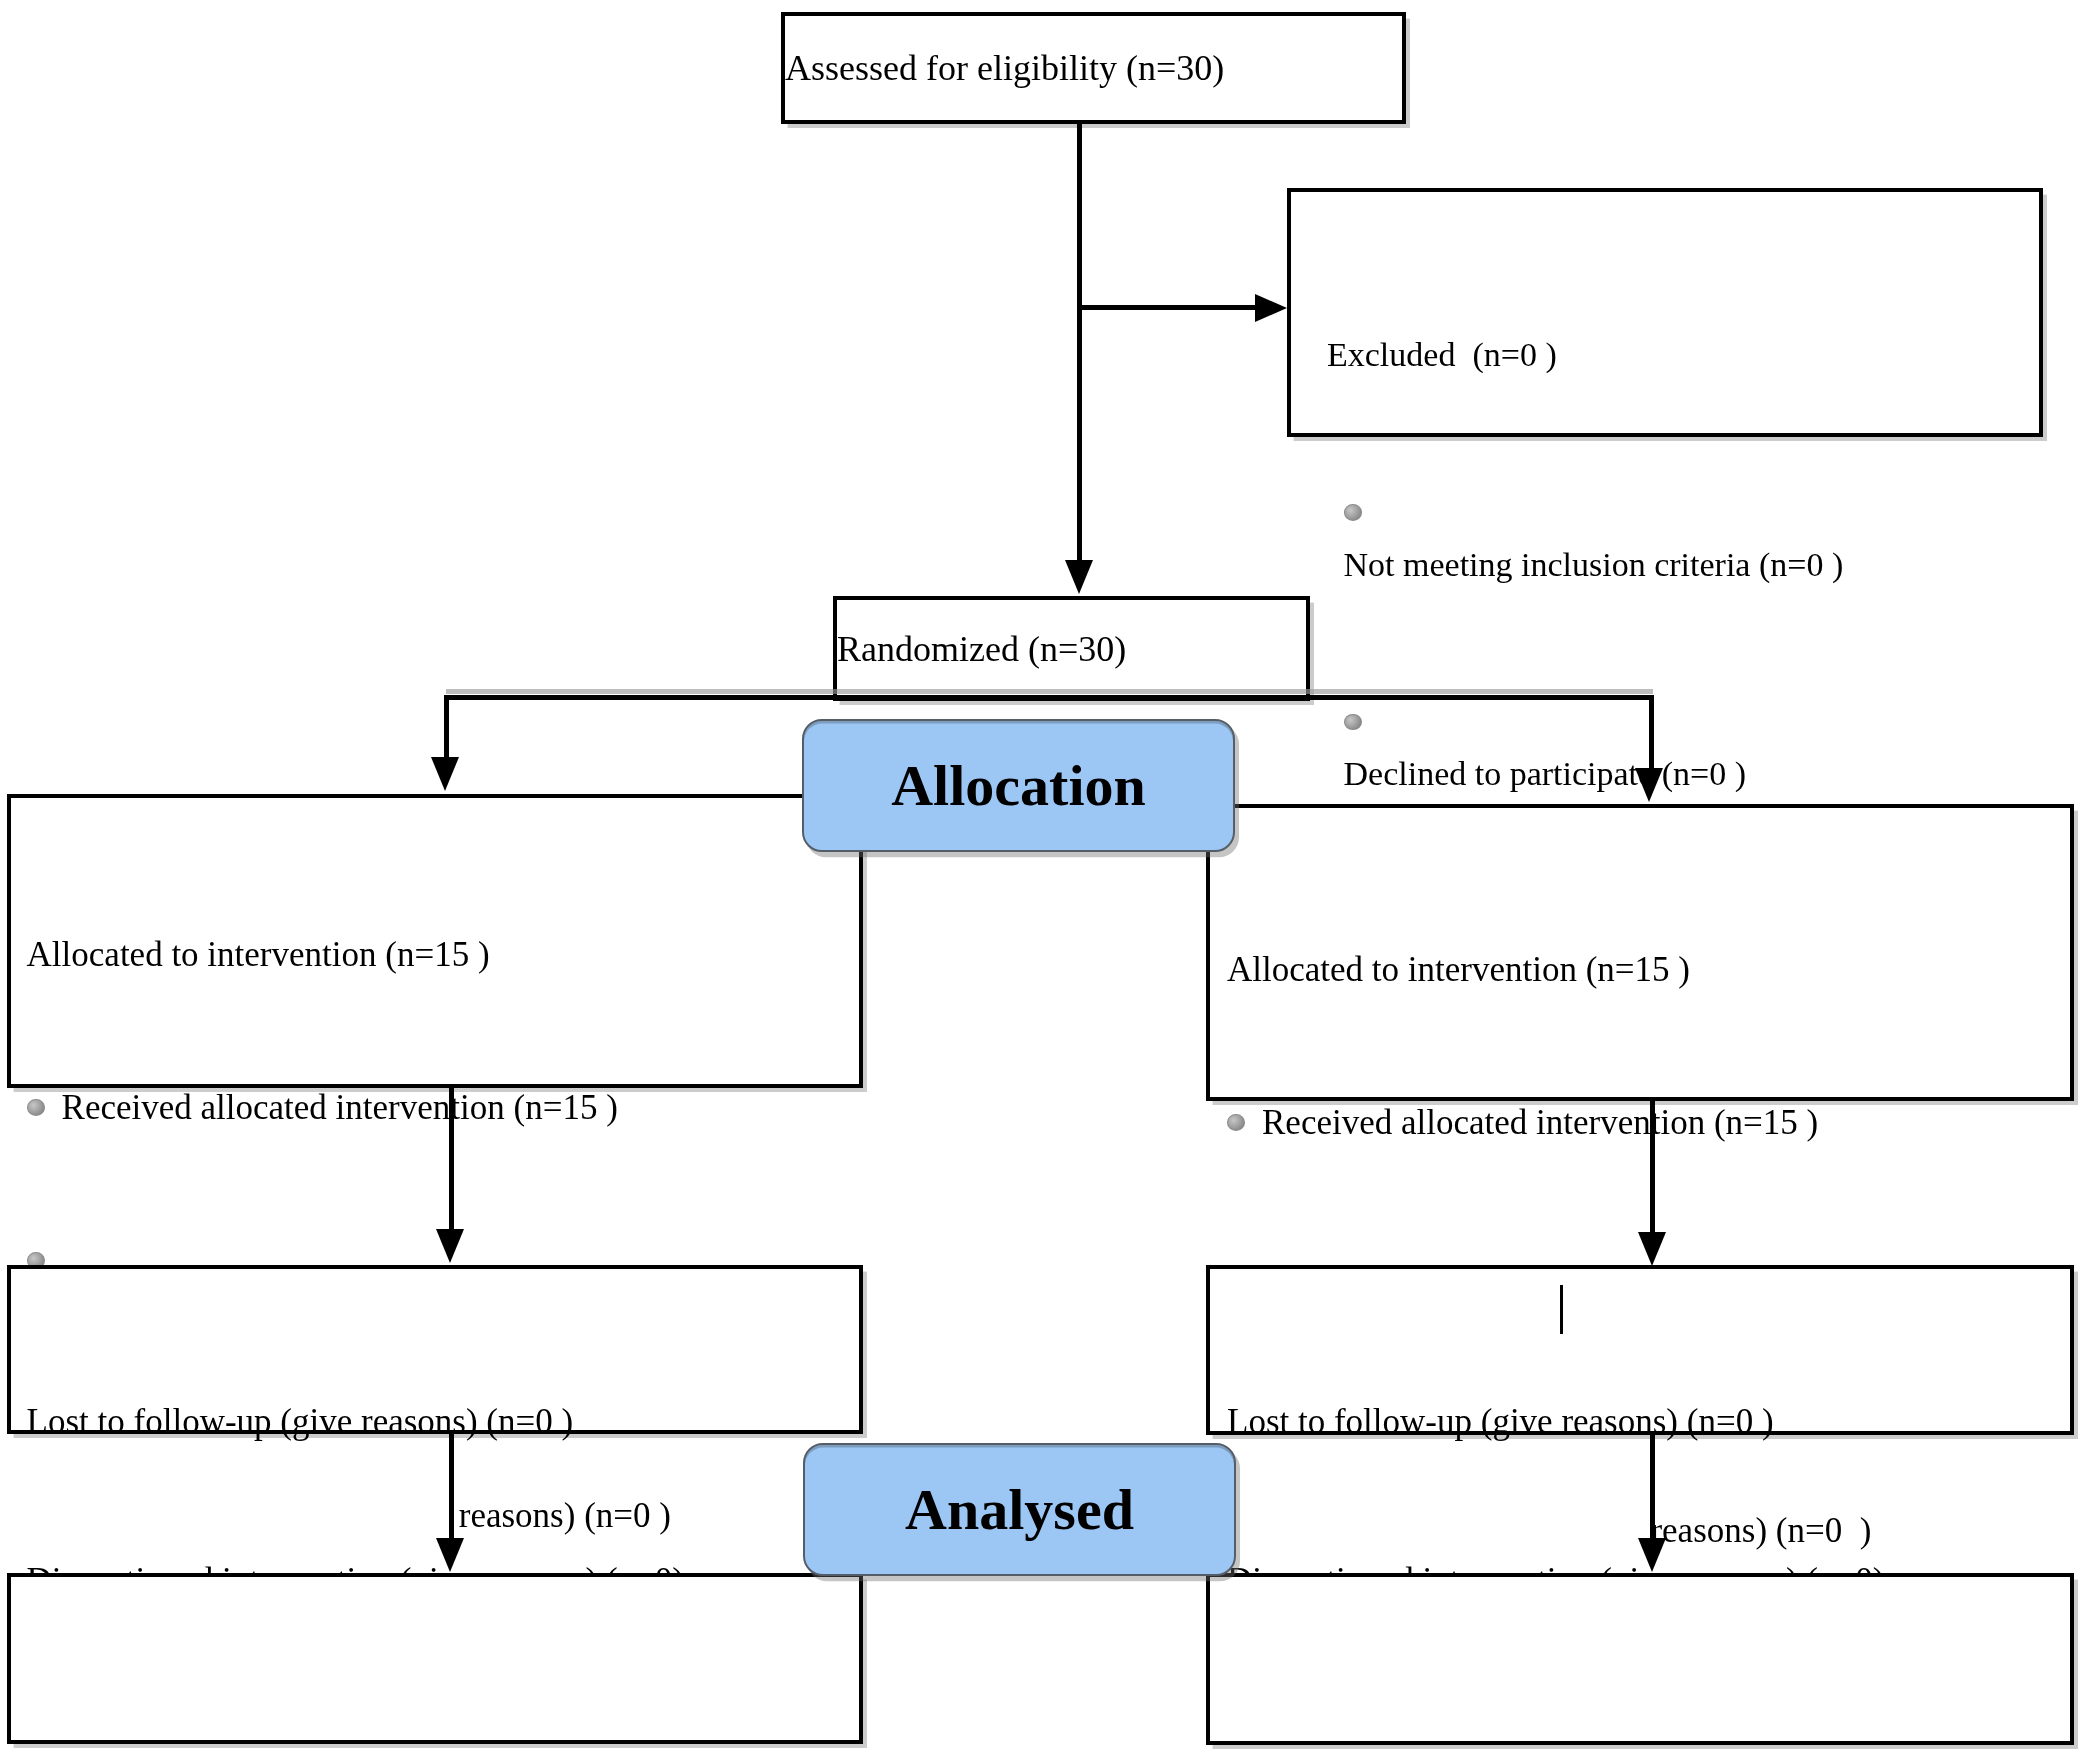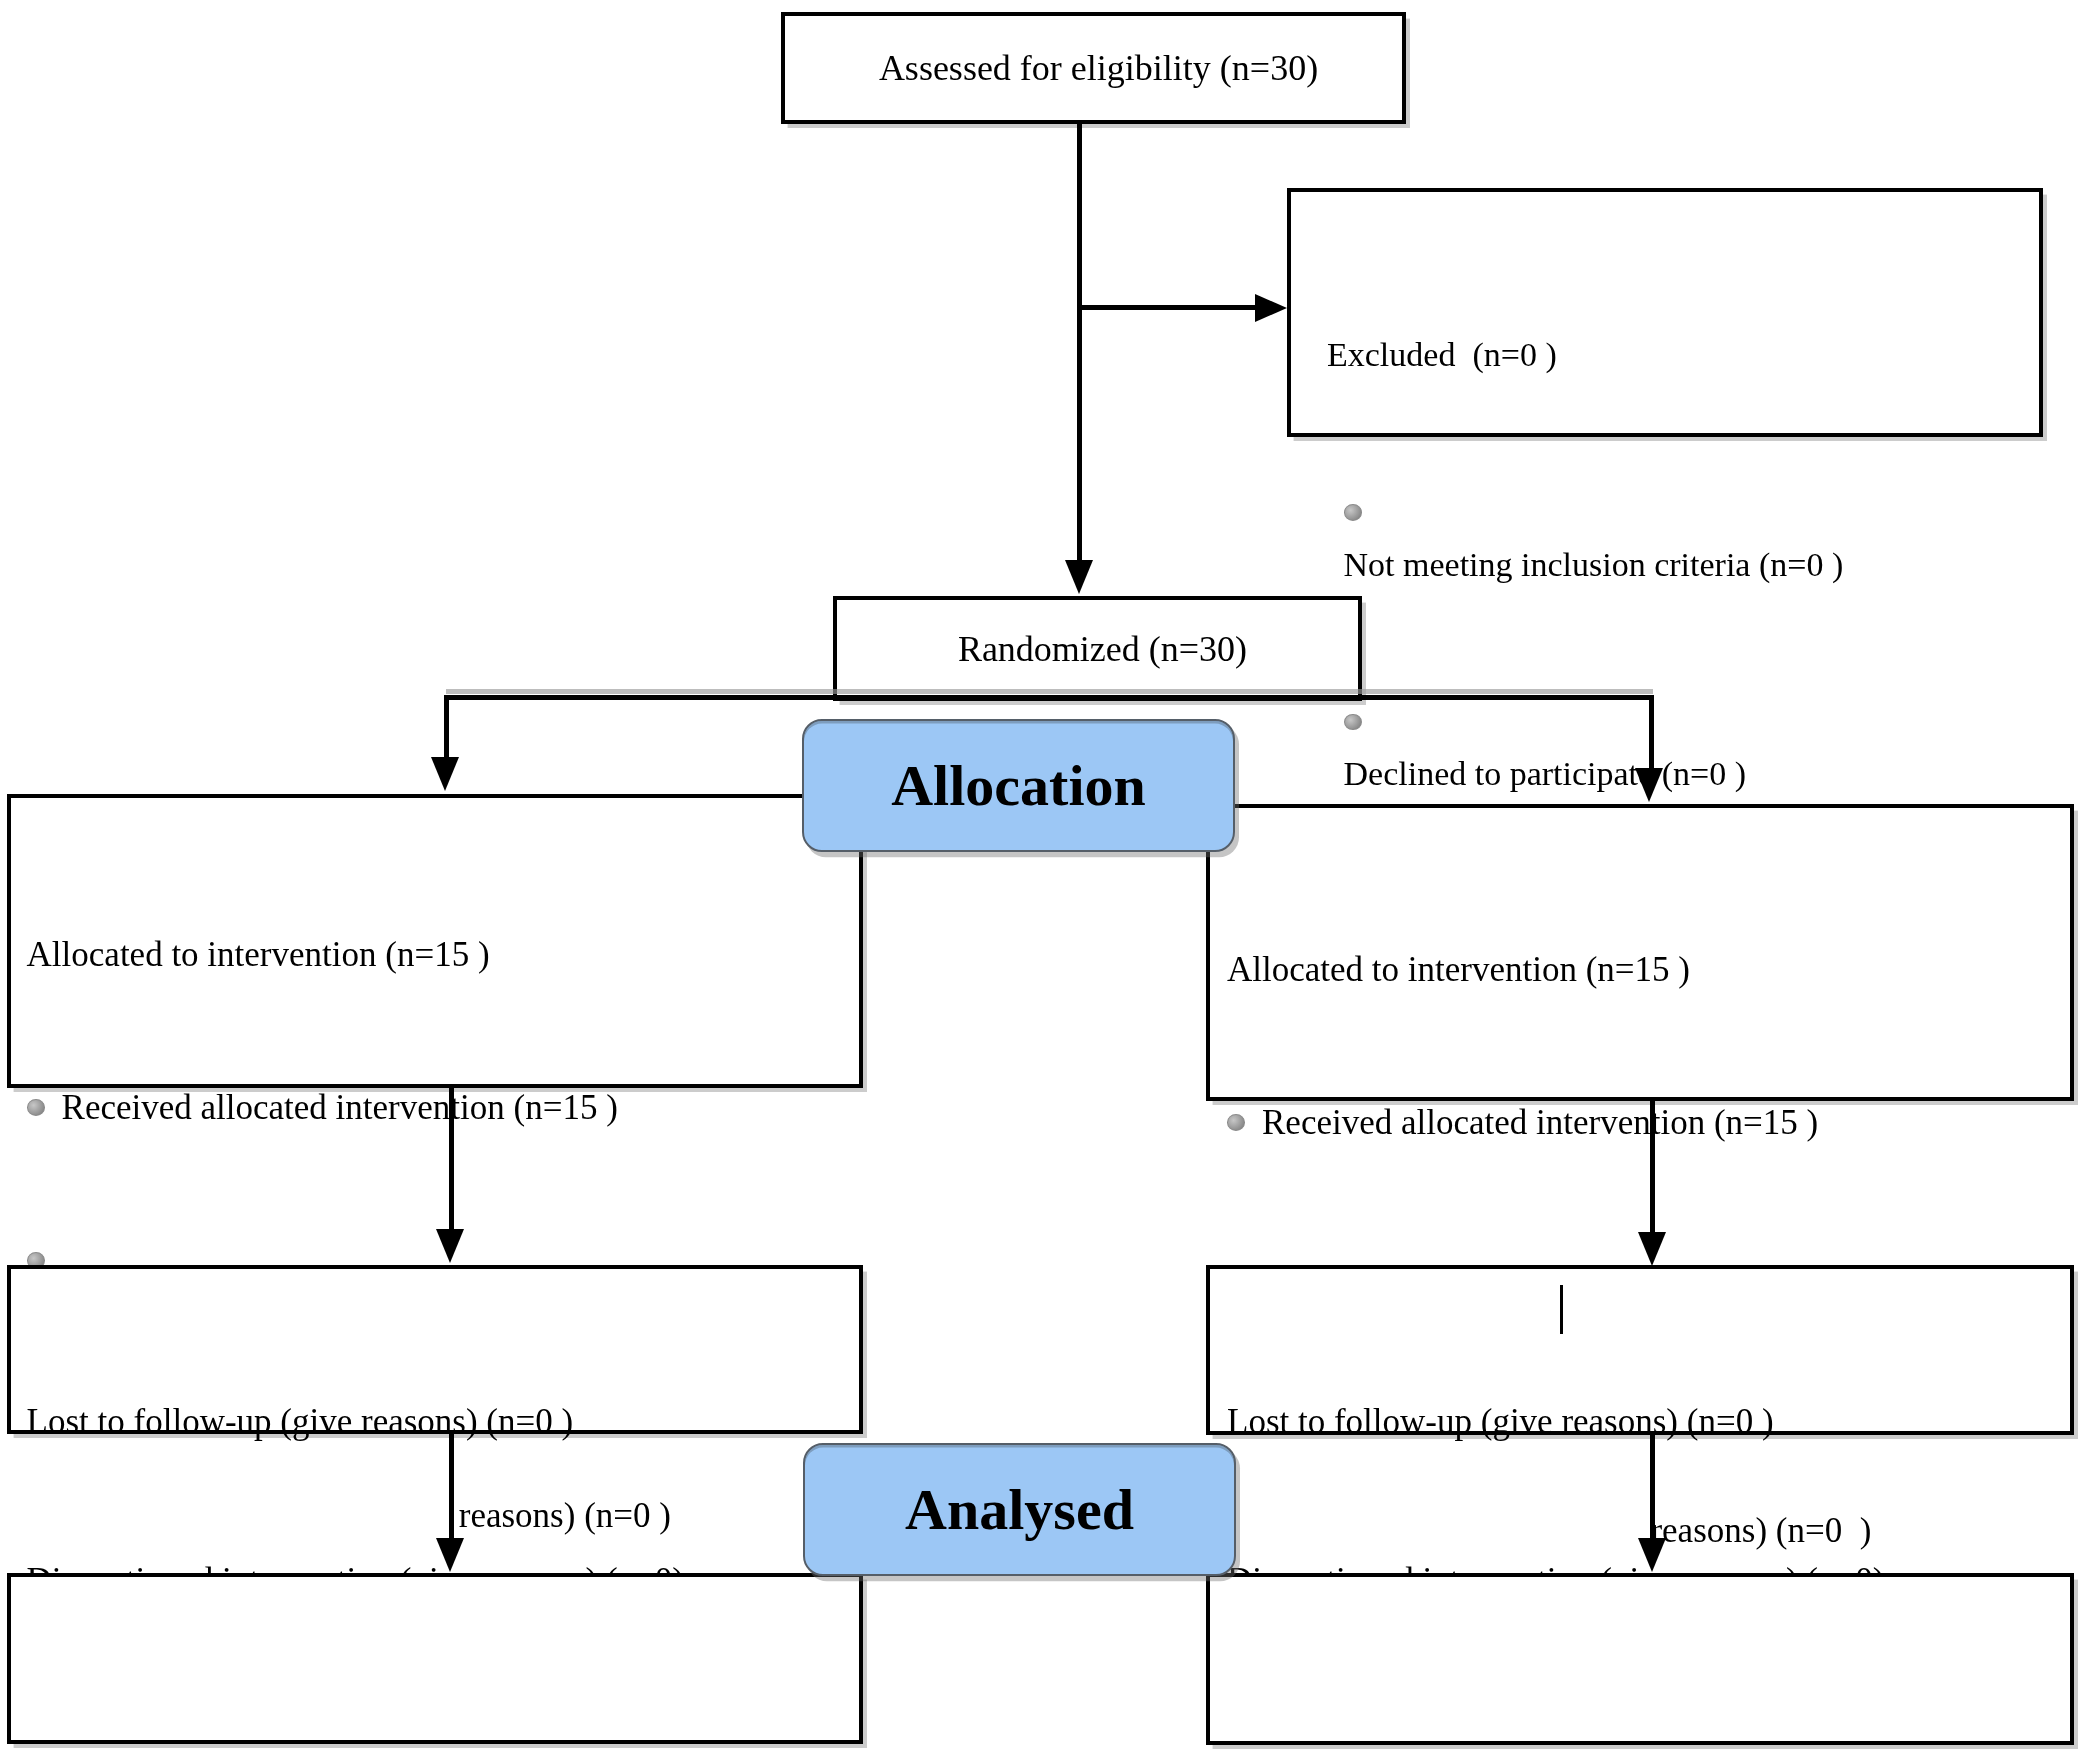--- a/index.html
+++ b/index.html
@@ -13,25 +13,25 @@
   }
   
   .wbox{
     position:absolute;
     background:#fff;
     border:4px solid #000;
     box-sizing:border-box;
     box-shadow:5.3px 5.3px 0 -1.3px rgba(128,128,128,.4);
     white-space:pre-wrap;
   }
-  .centered{display:flex;align-items:center;justify-content:center;text-align:center;padding-left:10px;}
+  .centered{display:flex;align-items:center;text-align:center;}
   .big-title{font-size:36px;}
   #assessed{left:781px;top:12px;width:625px;height:112px;border-width:4.6px;}
   #excluded{left:1287px;top:188px;width:756px;height:249px;padding:30px 16px 14px 36px;font-size:34px;line-height:53px;}
-  #randomized{left:833px;top:596px;width:529px;height:105px;border-width:4.6px;}
+  #randomized{left:833px;top:596px;width:477px;height:105px;border-width:4.6px;}
   #alloc-left{left:6.6px;top:794px;width:856px;height:294px;padding:29px 12px 0 16px;font-size:35px;line-height:51px;}
   #alloc-right{left:1206px;top:804px;width:868px;height:297px;padding:34px 12px 0 17px;font-size:35px;line-height:51px;}
   #follow-left{left:6.6px;top:1265px;width:856px;height:169px;padding:20px 12px 0 16px;font-size:35px;line-height:53px;}
   #follow-right{left:1206px;top:1265px;width:868px;height:170px;padding:20px 12px 0 17px;font-size:35px;line-height:53px;}
   #analysis-left{left:6.6px;top:1573px;width:856px;height:171px;padding:57px 12px 0 16px;font-size:35px;line-height:53px;}
   #analysis-right{left:1206px;top:1573px;width:868px;height:172px;padding:57px 12px 0 17px;font-size:35px;line-height:53px;}
 
   
   .stage{
     position:absolute;

